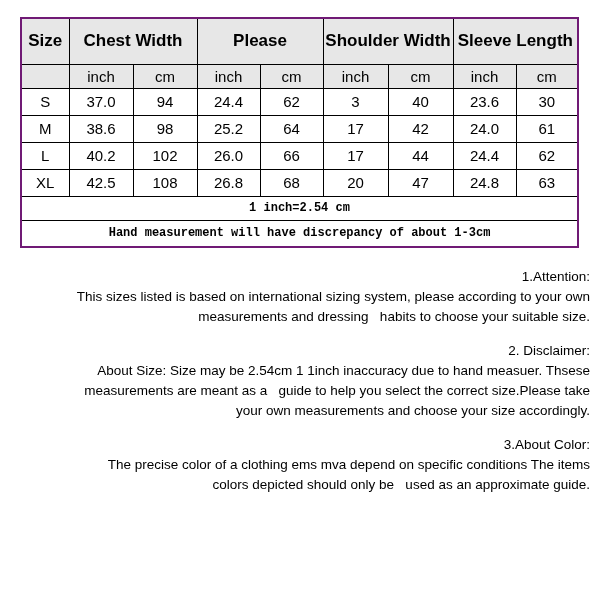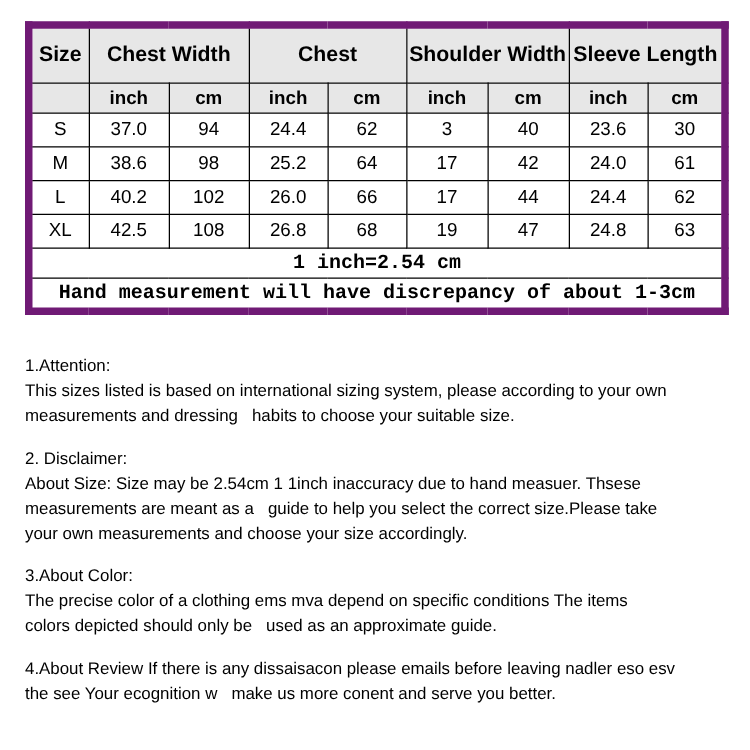--- a/index.html
+++ b/index.html
@@ -10,55 +10,56 @@
     background: #ffffff;
     font-family: "Liberation Sans", sans-serif;
     color: #000000;
     overflow: hidden;
   }
   table.size-table {
     border-collapse: collapse;
     table-layout: fixed;
     width: 557px;
     margin: 17px 0 0 20px;
-    border: 6px solid #701a75;
+    border: 2px solid #701a75;
   }
   table.size-table th,
   table.size-table td {
     border: 1.5px solid #000000;
     text-align: center;
     vertical-align: middle;
     padding: 0;
     overflow: hidden;
   }
   tr.header-row { height: 46px; }
   tr.header-row th {
     background: #e7e7e7;
     font-size: 17px;
     font-weight: bold;
     line-height: 1.2;
   }
   tr.subheader-row { height: 24px; }
   tr.subheader-row td {
     background: #e7e7e7;
     font-size: 15px;
-    font-weight: bold;
+    font-weight: normal;
   }
   tr.data-row { height: 27px; }
   tr.data-row td { font-size: 15px; }
   tr.footnote-row-1 { height: 24px; }
   tr.footnote-row-2 { height: 27px; }
   tr.footnote-row-1 td, tr.footnote-row-2 td {
     font-family: "Liberation Mono", monospace;
     font-weight: bold;
-    font-size: 16px;
+    font-size: 12px;
   }
   .notes {
-    margin: 31px 10px 0 20px;
+    margin: 19px 10px 0 20px;
     width: 570px;
+    text-align: right;
   }
   .note {
     font-size: 13.5px;
     line-height: 20px;
     white-space: pre-wrap;
     margin: 0 0 14px 0;
   }
 </style>
 </head>
 <body>
@@ -72,21 +73,21 @@
       <col style="width:63px">
       <col style="width:65px">
     <col style="width:65px">
       <col style="width:63px">
       <col style="width:62px">
   </colgroup>
   <tbody>
     <tr class="header-row">
       <th>Size</th>
       <th colspan="2">Chest Width</th>
-      <th colspan="2">Chest</th>
+      <th colspan="2">Please</th>
       <th colspan="2">Shoulder Width</th>
       <th colspan="2">Sleeve Length</th>
     </tr>
     <tr class="subheader-row">
       <td></td>
       <td>inch</td>
       <td>cm</td>
       <td>inch</td>
       <td>cm</td>
       <td>inch</td>
@@ -126,21 +127,21 @@
       <td>44</td>
       <td>24.4</td>
       <td>62</td>
     </tr>
     <tr class="data-row">
       <td>XL</td>
       <td>42.5</td>
       <td>108</td>
       <td>26.8</td>
       <td>68</td>
-      <td>19</td>
+      <td>20</td>
       <td>47</td>
       <td>24.8</td>
       <td>63</td>
     </tr>
     <tr class="footnote-row-1">
       <td colspan="9">1 inch=2.54 cm</td>
     </tr>
     <tr class="footnote-row-2">
       <td colspan="9">Hand measurement will have discrepancy of about 1-3cm</td>
     </tr>
@@ -151,15 +152,13 @@
   <p class="note">1.Attention:
 This sizes listed is based on international sizing system, please according to your own
 measurements and dressing   habits to choose your suitable size.</p>
   <p class="note">2. Disclaimer:
 About Size: Size may be 2.54cm 1 1inch inaccuracy due to hand measuer. Thsese
 measurements are meant as a   guide to help you select the correct size.Please take
 your own measurements and choose your size accordingly.</p>
   <p class="note">3.About Color:
 The precise color of a clothing ems mva depend on specific conditions The items
 colors depicted should only be   used as an approximate guide.</p>
-  <p class="note">4.About Review If there is any dissaisacon please emails before leaving nadler eso esv
-the see Your ecognition w   make us more conent and serve you better.</p>
 </div>
 
 </body></html>

